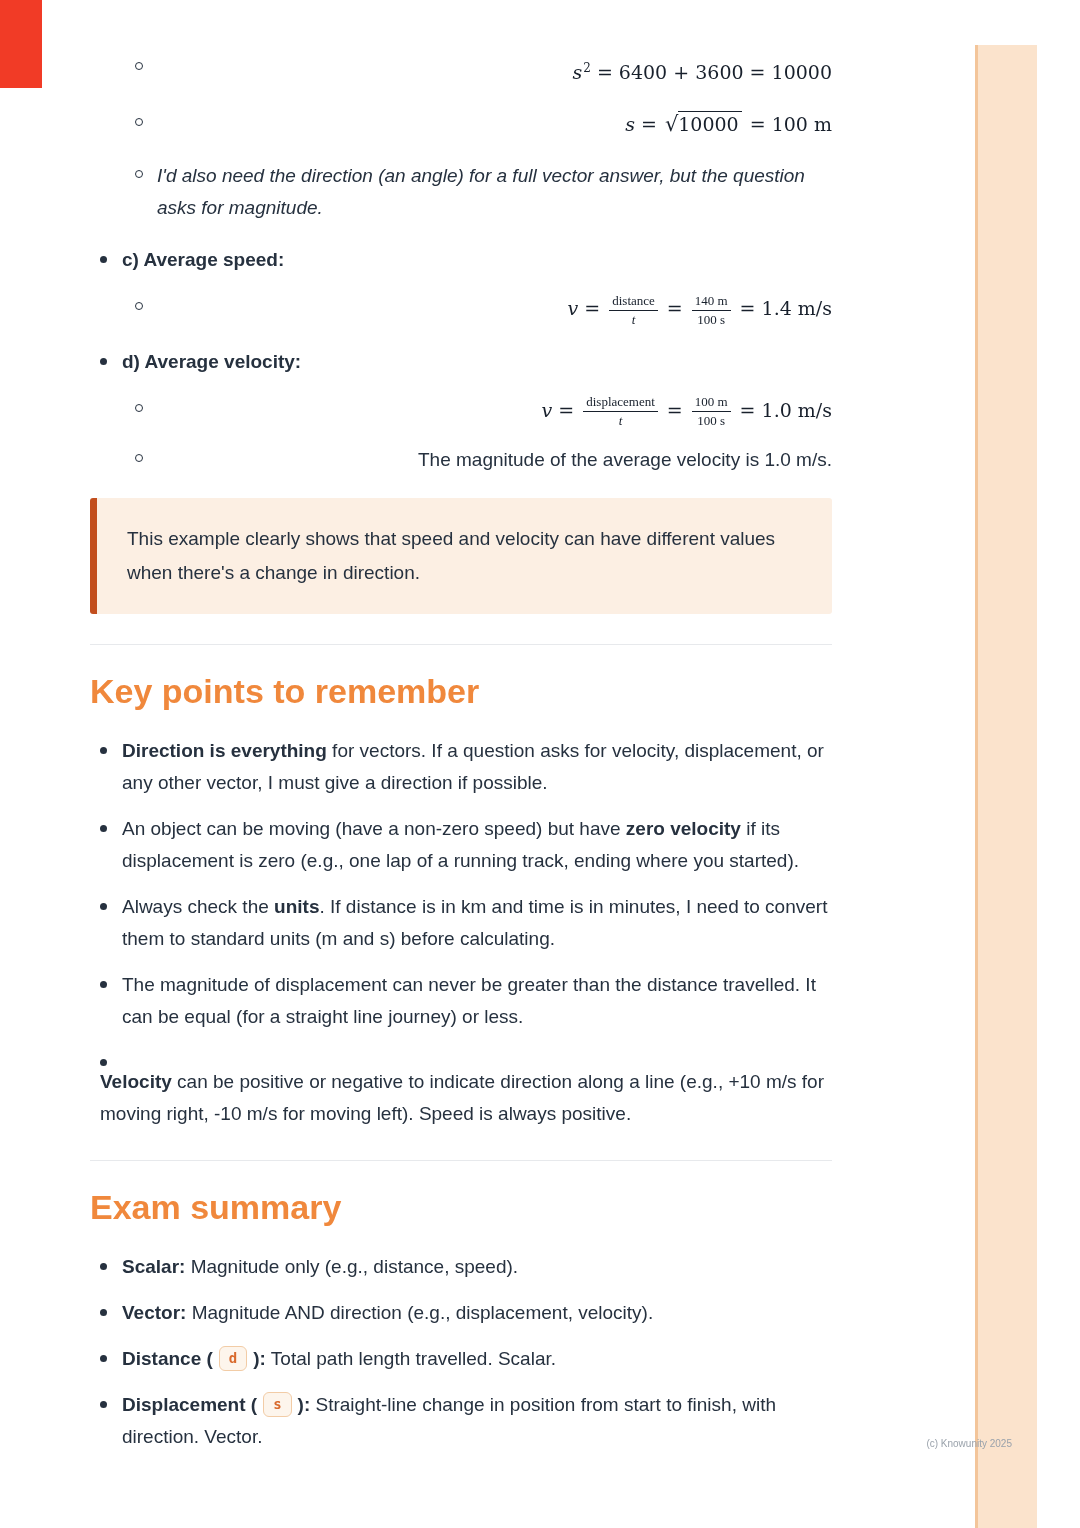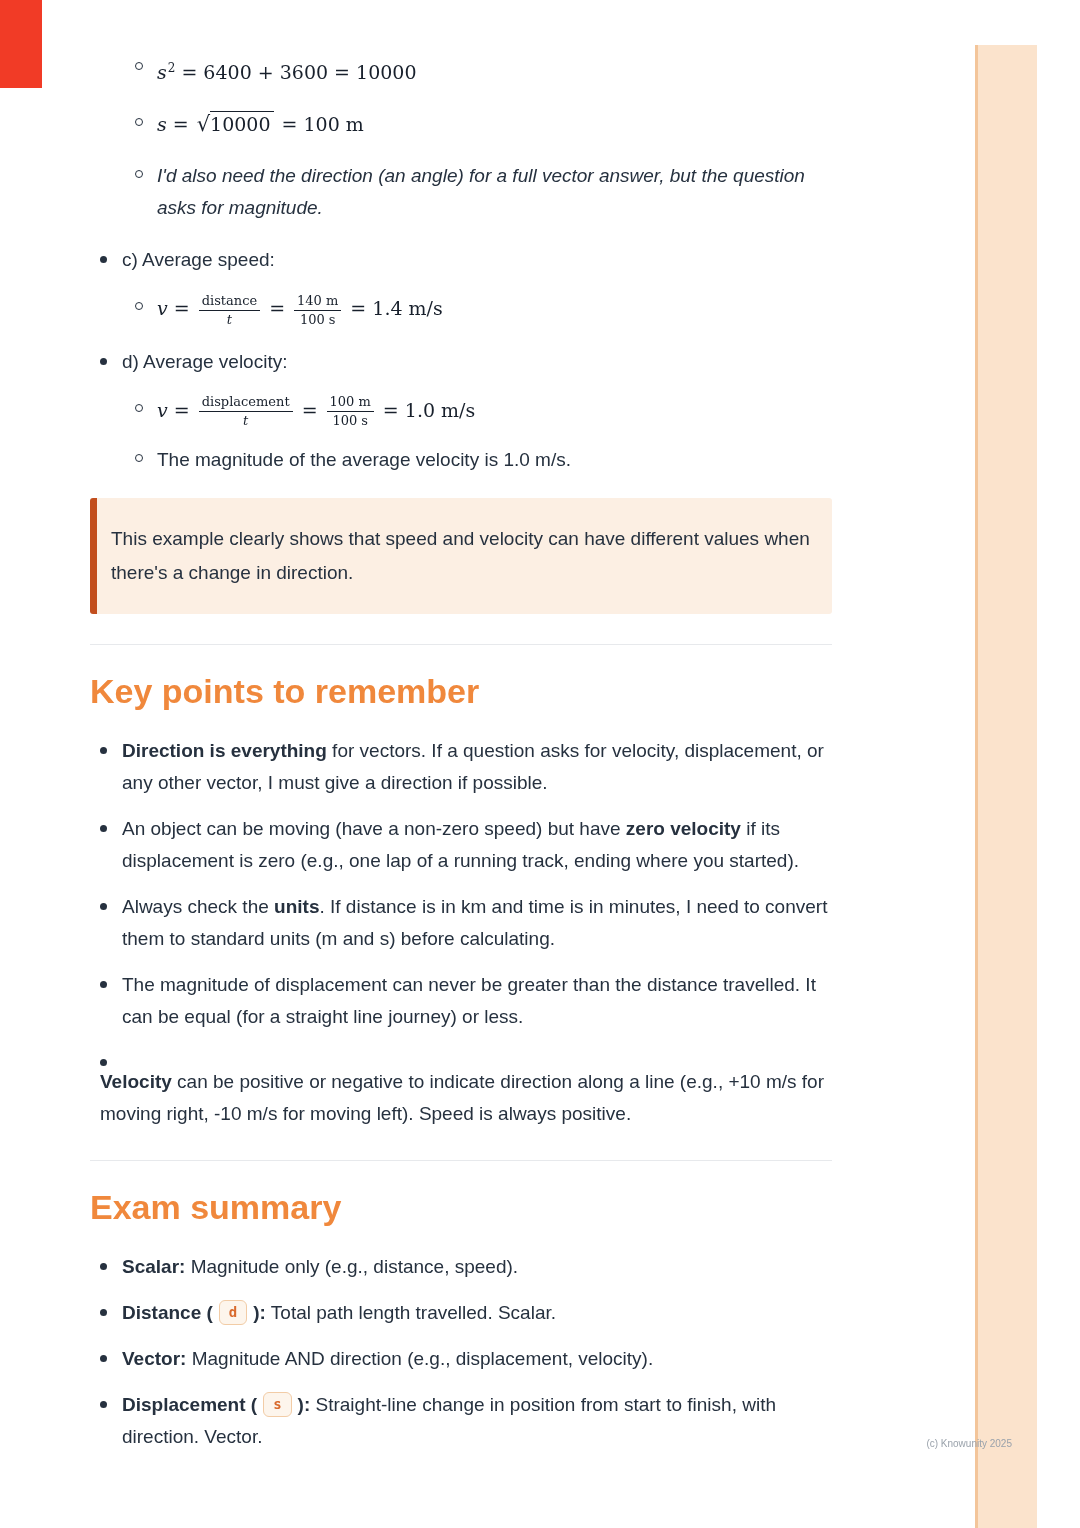--- a/index.html
+++ b/index.html
@@ -23,43 +23,43 @@
   .page{position:relative;width:1080px;height:1528px;background:#ffffff;overflow:hidden;}
 
   .corner-accent{position:absolute;left:0;top:0;width:42px;height:88px;background:var(--corner);}
   .margin-stripe{position:absolute;right:43px;top:45px;bottom:0;width:62px;background:var(--stripe-bg);border-left:3px solid var(--stripe-line);}
 
   .content{position:absolute;left:90px;top:52px;width:742px;}
 
   
   .row{display:flex;align-items:flex-start;}
   .row.top{padding-left:10px;margin-bottom:16px;}
-  .row.sub{padding-left:45px;margin-bottom:20px;}
+  .row.sub{padding-left:45px;margin-bottom:20px;justify-content:space-between;}
   .dot{width:7px;height:7px;border-radius:50%;background:var(--body-text);margin:12px 15px 0 0;flex-shrink:0;}
   .circle{width:8px;height:8px;border-radius:50%;border:1.5px solid var(--body-text);margin:10px 14px 0 0;flex-shrink:0;background:transparent;}
   .txt{font-size:19px;line-height:32px;color:var(--body-text);}
   .txt .b{font-weight:700;}
   .note{font-style:italic;}
-  .label{font-weight:400;}
+  .label{font-weight:700;}
 
   
   .math{font-family:"DejaVu Serif",serif;font-size:19px;line-height:32px;color:var(--math-ink);}
   .math .mi{font-style:italic;}
   .math sup{font-size:12px;margin-left:1px;}
   .math .mo{margin:0 6px;}
   .math .mrest{margin-left:6px;}
-  .frac{display:inline-block;text-align:center;vertical-align:-0.65em;font-size:13px;line-height:1.25;margin:0 3px;}
+  .frac{display:inline-block;text-align:center;vertical-align:-0.65em;font-size:13px;line-height:1.25;margin:0 3px;font-family:Liberation Serif, serif;}
   .frac .num{display:block;padding:0 3px 1px;}
   .frac .den{display:block;border-top:1px solid var(--math-ink);padding:1px 3px 0;}
   .sqrt{display:inline-block;white-space:nowrap;margin:0 2px;}
   .sqrt .rad-sign{font-size:21px;}
   .sqrt .radicand{border-top:1.6px solid var(--math-ink);padding:1px 3px 0 0;}
 
   
-  .callout{background:var(--callout-bg);border-left:7px solid var(--callout-bar);border-radius:3px;padding:24px 14px;margin:22px 0 0;}
+  .callout{background:var(--callout-bg);border-left:7px solid var(--callout-bar);border-radius:3px;padding:24px 30px;margin:22px 0 0;}
   .callout .txt{line-height:34px;}
 
   
   .divider{border:none;border-top:1px solid var(--divider);margin:30px 0 28px;}
   .section-heading{font-size:34px;line-height:36px;font-weight:700;color:var(--accent);margin:0 0 26px;}
 
   .list .row.top{margin-bottom:14px;}
 
   
   .chip{display:inline-block;font-family:"DejaVu Sans Mono",monospace;font-size:14px;font-weight:700;color:var(--chip-text);background:var(--chip-bg);border:1px solid var(--chip-border);border-radius:6px;padding:1px 9px 2px;margin:0 6px;vertical-align:2px;line-height:20px;}
@@ -155,25 +155,25 @@
 
     <section class="list">
       <h2 class="section-heading">Exam summary</h2>
 
       <div class="row top">
         <span class="dot"></span>
         <p class="txt"><span class="b">Scalar:</span><span class="plain"> Magnitude only (e.g., distance, speed).</span></p>
       </div>
       <div class="row top">
         <span class="dot"></span>
-        <p class="txt"><span class="b">Distance (</span><span class="chip">d</span><span class="b">):</span><span class="plain"> Total path length travelled. Scalar.</span></p>
+        <p class="txt"><span class="b">Vector:</span><span class="plain"> Magnitude AND direction (e.g., displacement, velocity).</span></p>
       </div>
       <div class="row top">
         <span class="dot"></span>
-        <p class="txt"><span class="b">Vector:</span><span class="plain"> Magnitude AND direction (e.g., displacement, velocity).</span></p>
+        <p class="txt"><span class="b">Distance (</span><span class="chip">d</span><span class="b">):</span><span class="plain"> Total path length travelled. Scalar.</span></p>
       </div>
       <div class="row top" style="margin-bottom:0;justify-content:space-between;">
         <span class="dot"></span>
         <p class="txt"><span class="b">Displacement (</span><span class="chip">s</span><span class="b">):</span><span class="plain"> Straight-line change in position from start to finish, with direction. Vector.</span></p>
       </div>
     </section>
 
   </main>
 
   <div class="watermark">(c) Knowunity 2025</div>

